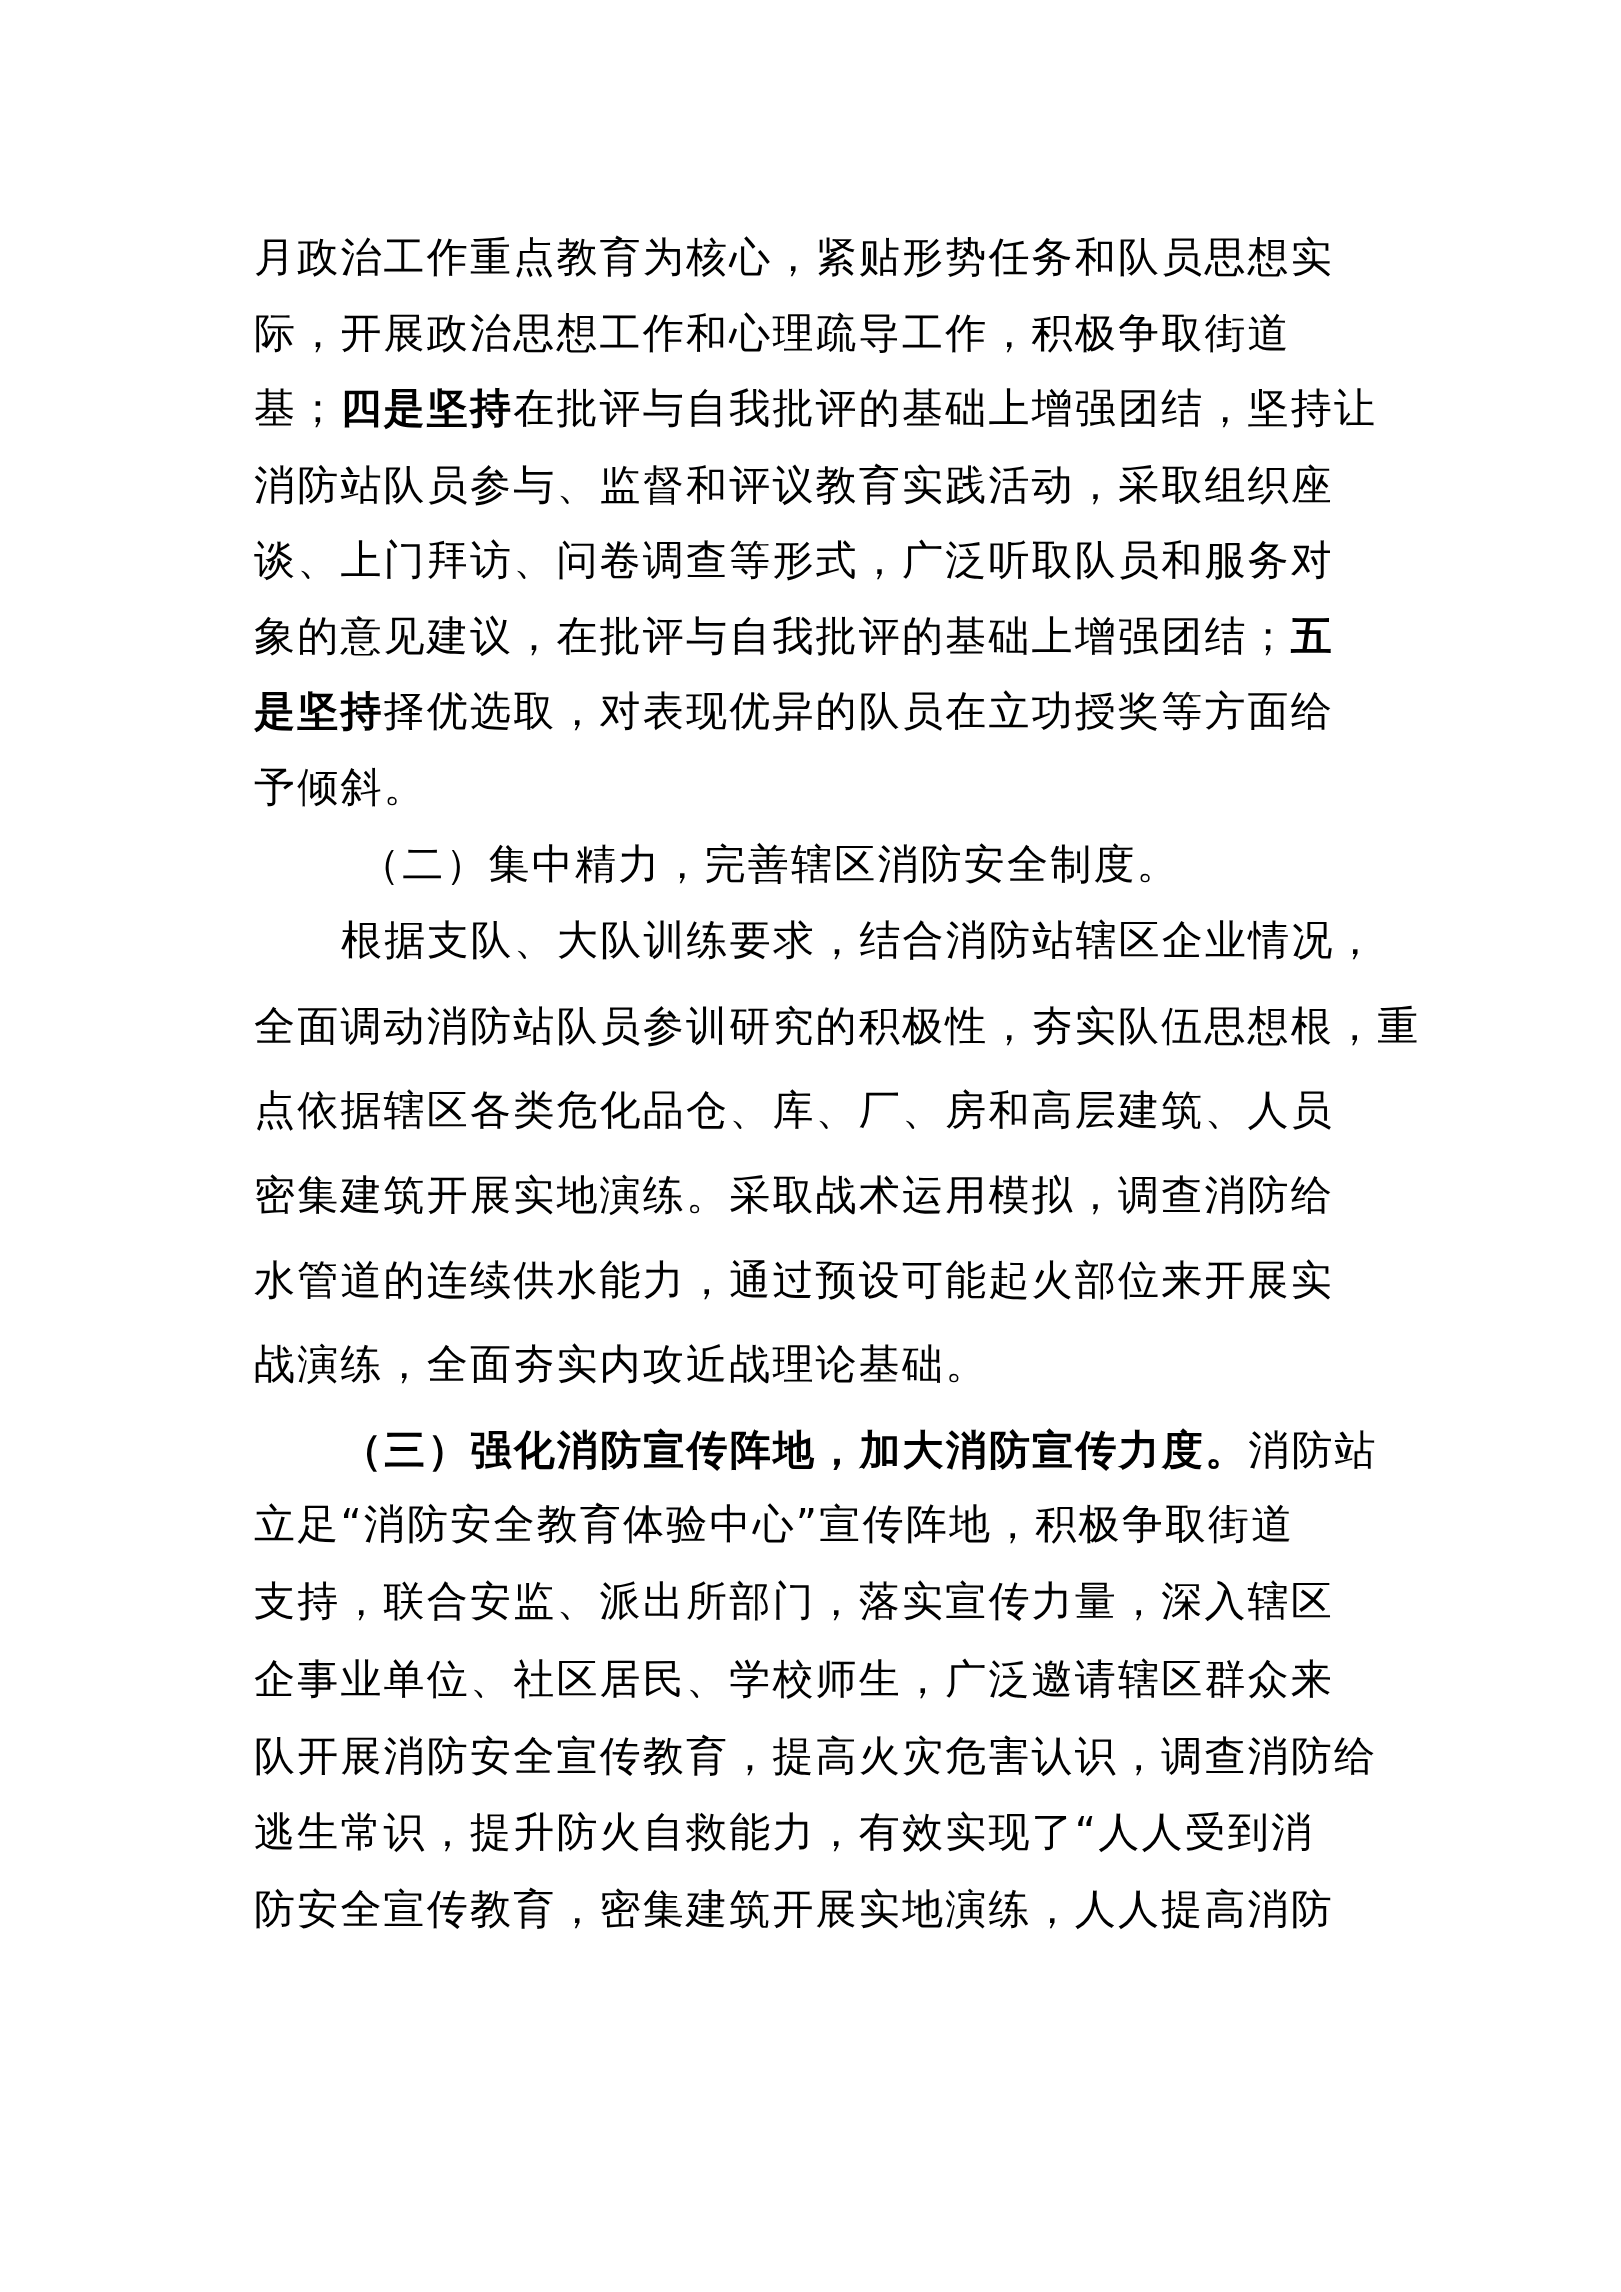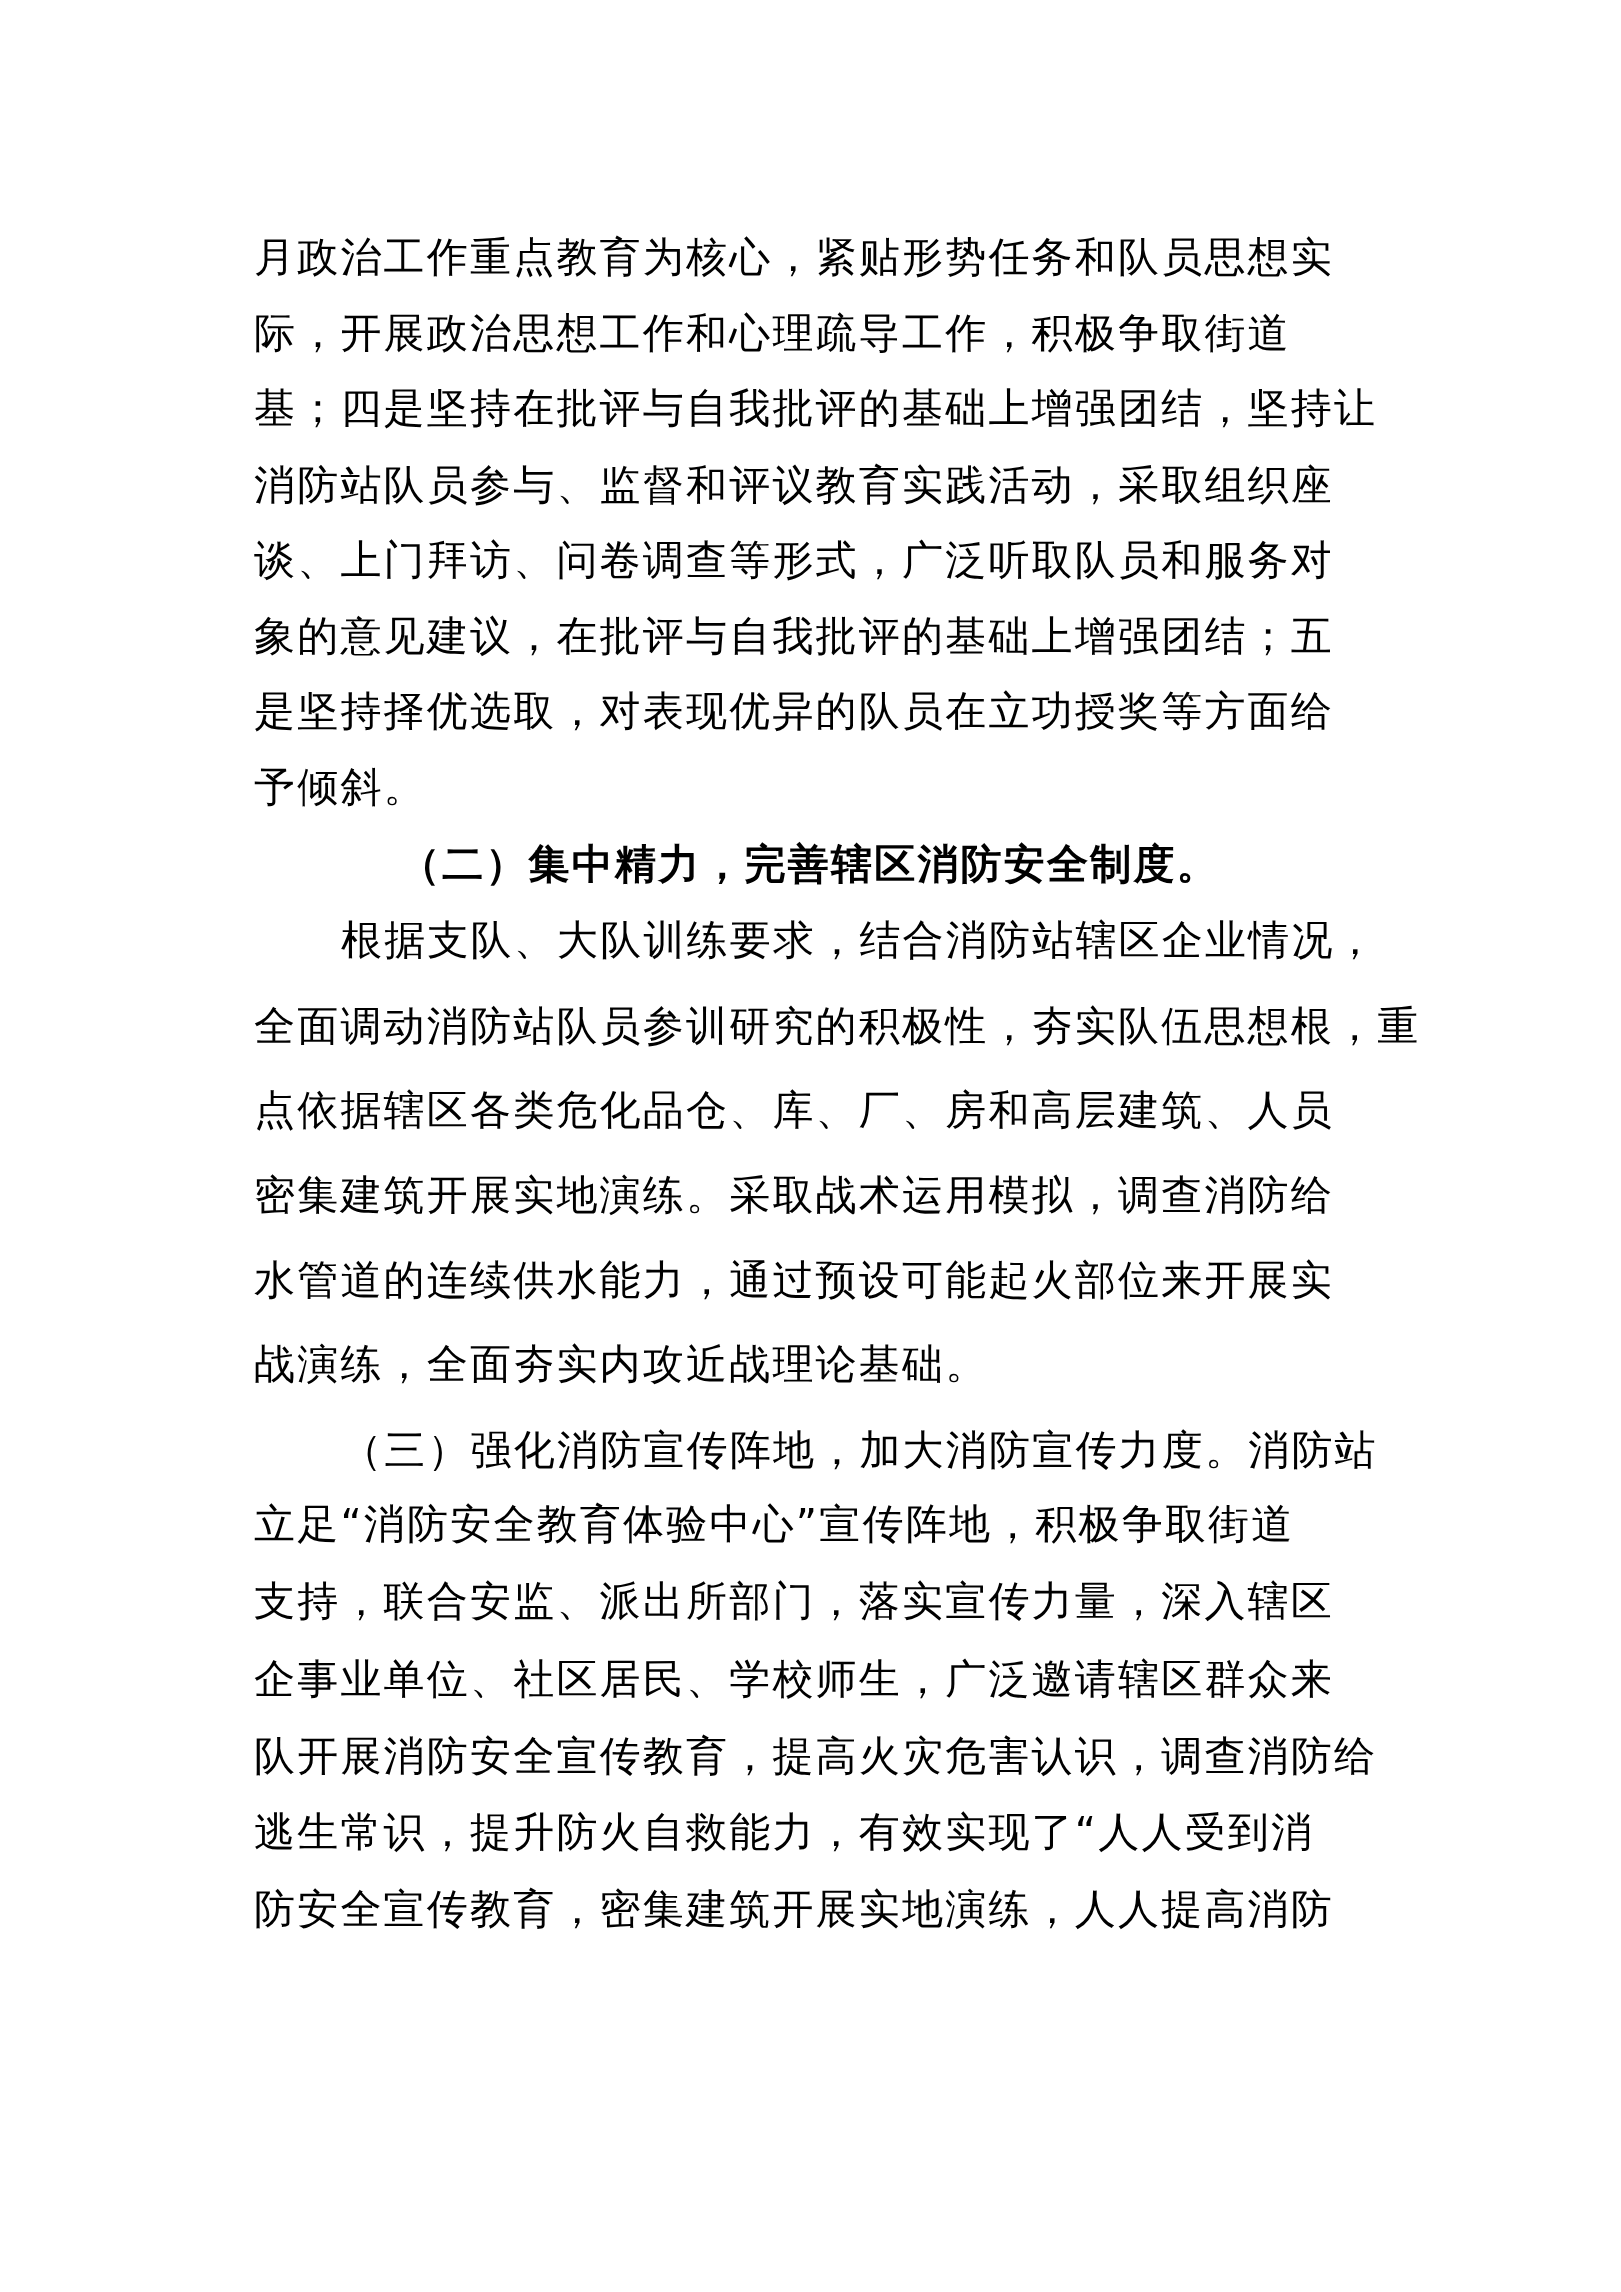--- a/index.html
+++ b/index.html
@@ -27,22 +27,22 @@
     position: absolute;
     left: 246px;
     height: 55px;
     line-height: 55px;
     font-size: 41px;
     letter-spacing: 2.2px;
     white-space: nowrap;
   }
   .line.indent { left: 333px; }
   .line.heading-indent { left: 351px; }
-  .b { font-weight: normal; text-align: right; }
-  .heading { font-weight: bold; margin-left: 40px; }
+  .b { font-weight: bold; text-align: right; }
+  .heading { font-weight: normal; }
 </style>
 </head>
 <body>
 
 <div class="page">
 
   <div>
     <div class="line" style="top:230px">
       <span>月政治工作重点教育为核心，紧贴形势任务和队员思想实</span>
     </div>

